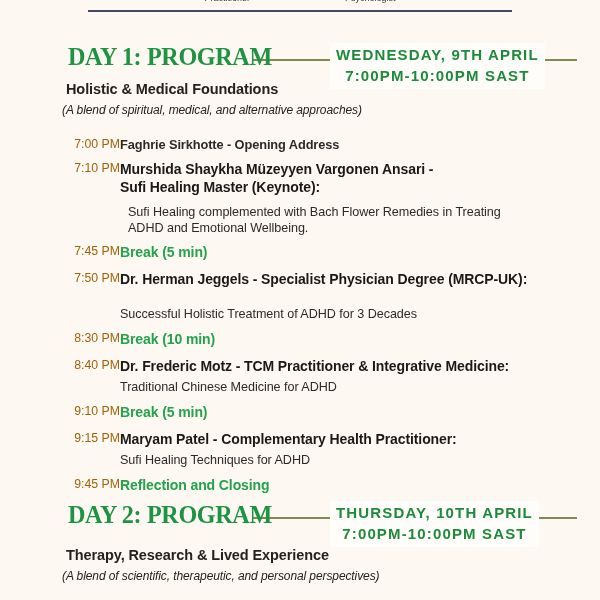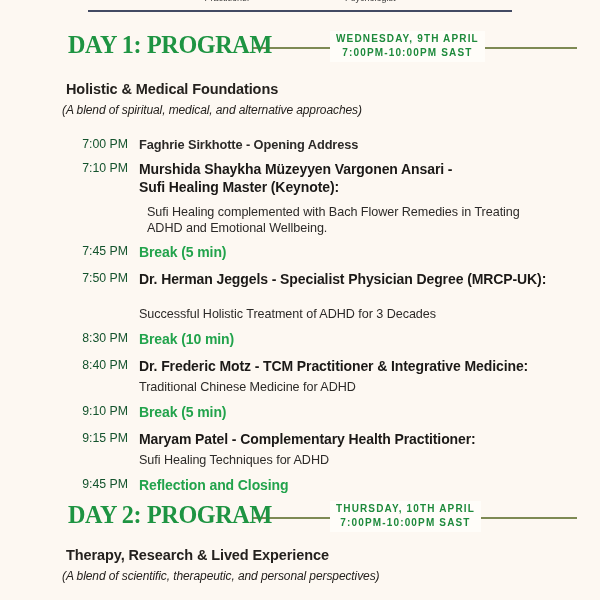--- a/index.html
+++ b/index.html
@@ -73,21 +73,21 @@
   }
   .day-rule.left  { left: 252px; width: 325px; }
 
   .date-badge {
     position: absolute;
     top: 1px;
     left: 330px;
     background: #fffdf9;
     padding: 1px 6px 2px 6px;
     text-align: center;
-    font-size: 10px;
+    font-size: 15px;
     font-weight: bold;
     letter-spacing: 1.15px;
     color: #1e8a3c;
     line-height: 1.42;
     white-space: nowrap;
   }
 
   
   .section-title {
     position: absolute;
@@ -111,26 +111,25 @@
     position: absolute;
     left: 0;
     width: 600px;
   }
   .row {
     position: relative;
     display: flex;
     align-items: flex-start;
   }
   .time {
-    width: 139px;
+    width: 120px;
     text-align: right;
-    padding-right: 11px;
     box-sizing: border-box;
     font-size: 12.3px;
-    color: #14532d;
+    color: #a16207;
     flex: none;
     line-height: 1.25;
   }
   .entry {
     flex: 1;
     line-height: 1.28;
     padding-right: 24px;
   }
   .lead {
     font-size: 14px;
@@ -161,21 +160,21 @@
 
 <div class="page">
 
   <div class="clipped-row">
     <span>Practitioner</span>
     <span>Psychologist</span>
   </div>
 
   <div class="top-rule"></div>
 
-  <div class="day-header" style="top:30px;">
+  <div class="day-header" style="top:42px;">
     <div class="day-rule left"></div>
     <div class="day-title">DAY 1: PROGRAM</div>
     <div class="date-badge">
       <div>WEDNESDAY, 9TH APRIL</div>
       <div>7:00PM-10:00PM SAST</div>
     </div>
   </div>
 
   <div class="section-title" style="top:81px;">Holistic &amp; Medical Foundations</div>
   <div class="section-sub" style="top:103px;">(A blend of spiritual, medical, and alternative approaches)</div>

